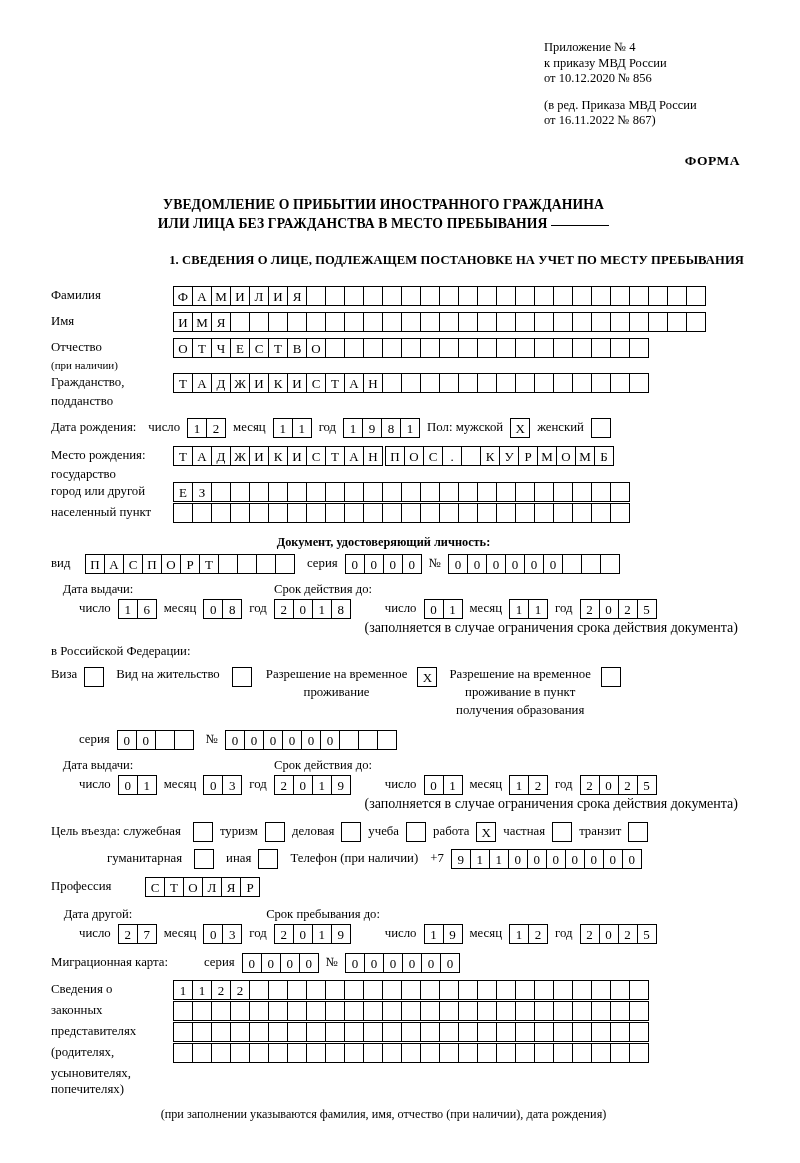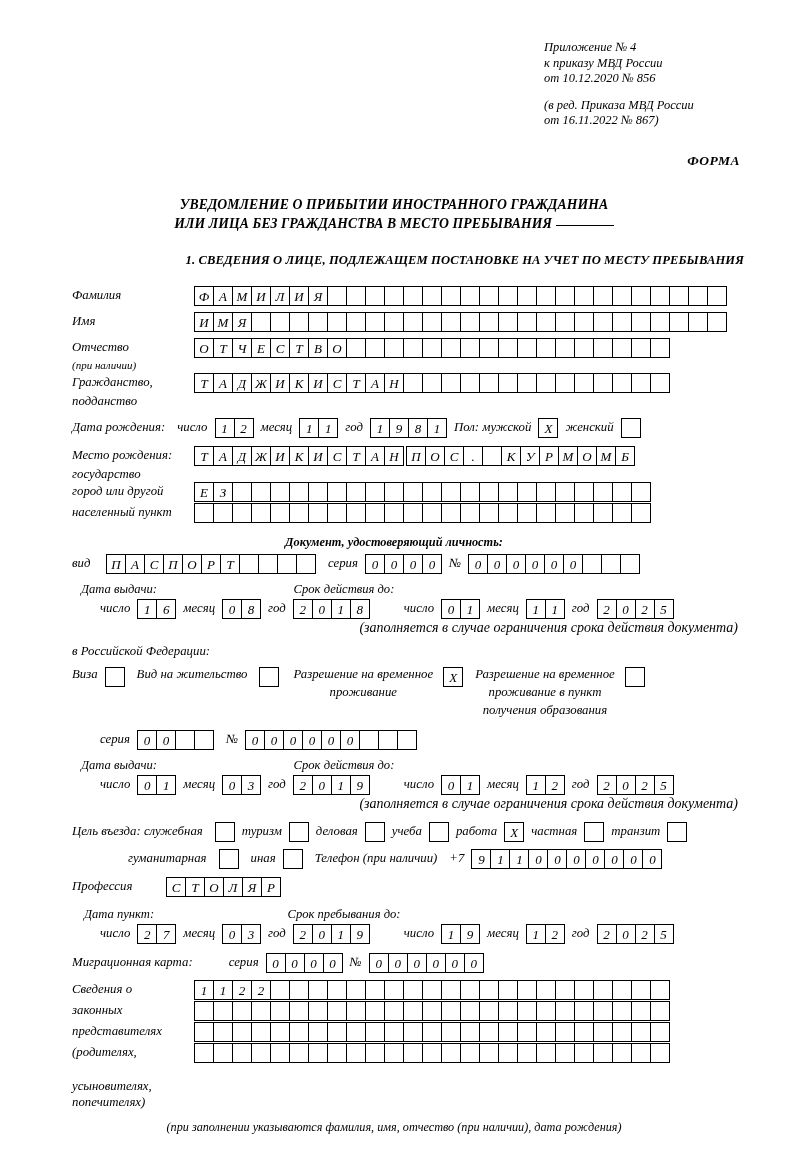--- a/index.html
+++ b/index.html
@@ -12,22 +12,21 @@
     height: 1163px;
     font-family: "Liberation Serif", serif;
     color: #000;
     position: relative;
   }
   .page {
     position: relative;
     width: 800px;
     height: 1163px;
     box-sizing: border-box;
-    padding: 40px 56px 10px 44px;
-    font-style: italic;
+    padding: 40px 56px 10px 23px;
   }
   
   .hdr {
     text-align: left;
     font-size: 12.5px;
     line-height: 15.5px;
     width: 200px;
     margin-left: auto;
     margin-right: 0;
   }
@@ -613,21 +612,21 @@
         <div class="cell">С</div>
         <div class="cell">Т</div>
         <div class="cell">О</div>
         <div class="cell">Л</div>
         <div class="cell">Я</div>
         <div class="cell">Р</div>
       </div>
   </div>
 
   <div class="datehdr" style="margin-top:10px">
-    <div style="width:150px;text-align:center">Дата пункт:</div>
+    <div style="width:150px;text-align:center">Дата другой:</div>
     <div style="width:300px;text-align:center">Срок пребывания до:</div>
   </div>
 
   <div class="row" style="margin-top:2px">
     <div class="lbl" style="margin-left:56px">число</div>
     <div class="boxes ml" id="entry-day">
         <div class="cell">2</div>
         <div class="cell">7</div>
       </div>
     <div class="lbl ml">месяц</div>
@@ -794,21 +793,21 @@
         <div class="cell"></div>
         <div class="cell"></div>
         <div class="cell"></div>
         <div class="cell"></div>
         <div class="cell"></div>
         <div class="cell"></div>
         <div class="cell"></div>
         <div class="cell"></div>
       </div>
   </div>
-  <div class="row" style="margin-top:16px">
+  <div class="row" style="margin-top:3px">
     <div class="lbl ind28" style="width:122px">усыновителях,</div>
   </div>
   <div class="row" style="margin-top:1px">
     <div class="lbl ind28" style="width:122px">попечителях)</div>
   </div>
 
   <div class="bottom-note">(при заполнении указываются фамилия, имя, отчество (при наличии), дата рождения)</div>
 
 </div>
 

